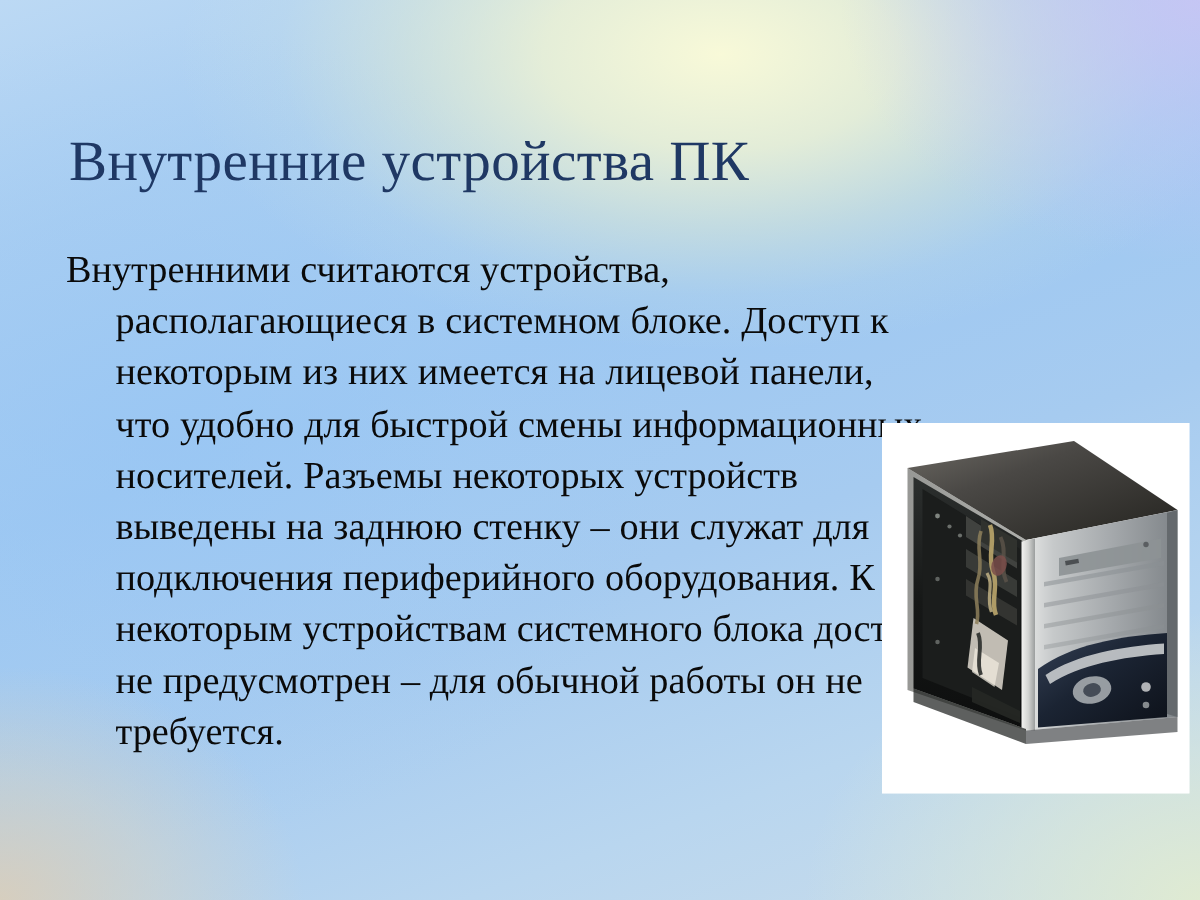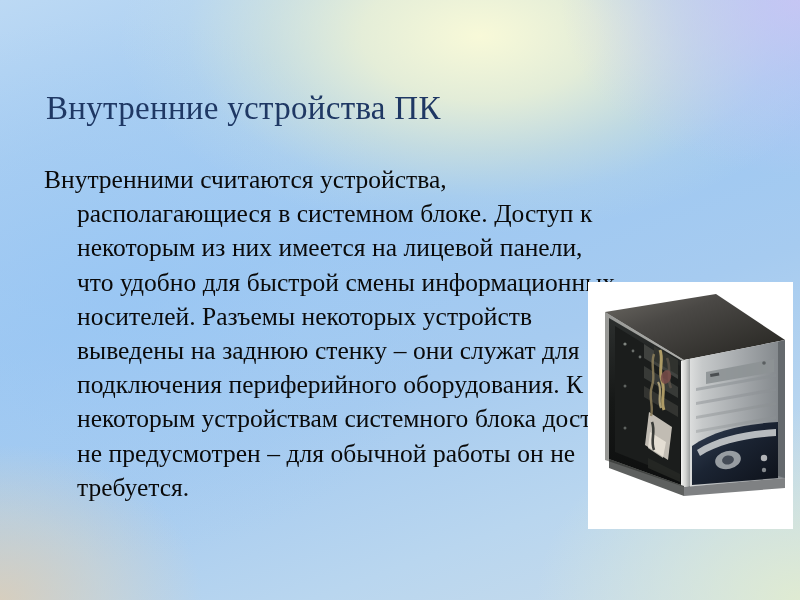--- a/index.html
+++ b/index.html
@@ -83,21 +83,21 @@
 
   
   #title {
     position: absolute;
     left: 46px;
     top: 84px;
     width: 700px;
     margin: 0;
     font-family: "Liberation Serif", "DejaVu Serif", serif;
     font-weight: normal;
-    font-size: 33px;
+    font-size: 38px;
     line-height: 48px;
     color: #1f3864;
     letter-spacing: 0.3px;
     white-space: nowrap;
   }
 
   
   #body-text {
     position: absolute;
     left: 44px;

